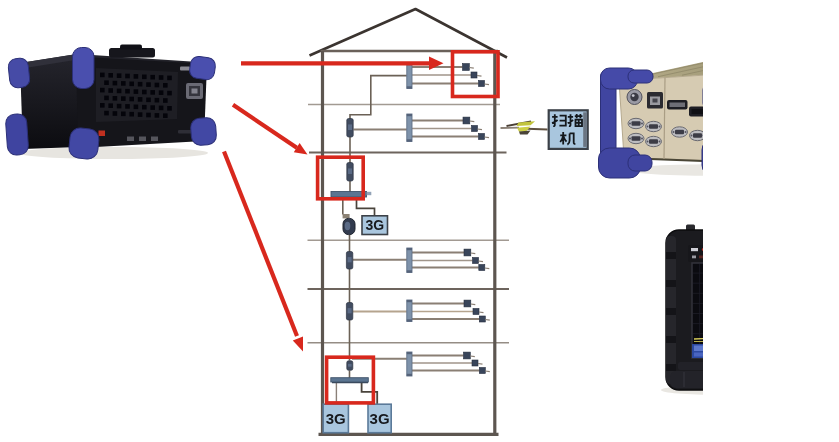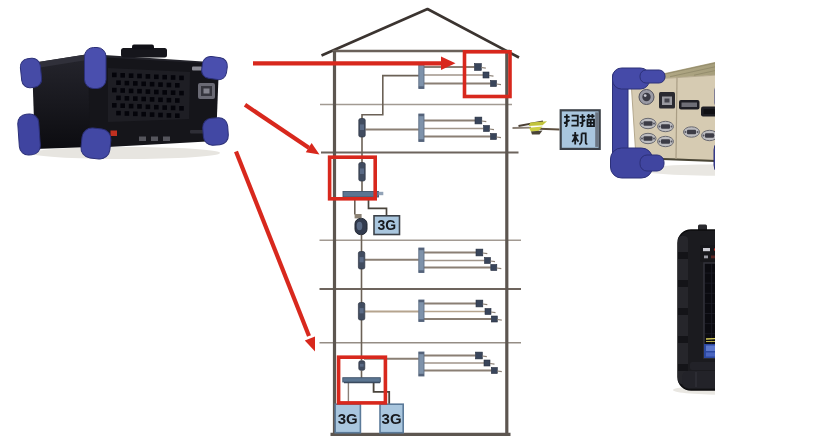--- a/index.html
+++ b/index.html
@@ -1,14 +1,14 @@
 <!DOCTYPE html>
 <html><head><meta charset="utf-8"><style>
 html,body{margin:0;padding:0;background:#ffffff;}
-#c{position:relative;width:703px;height:442px;overflow:hidden;font-family:"Liberation Sans",sans-serif;padding-left:12px;}
+#c{position:relative;width:703px;height:442px;overflow:hidden;font-family:"Liberation Sans",sans-serif;}
 text{font-family:"Liberation Sans",sans-serif;}
 </style></head><body>
 <div id="c">
 <svg width="839" height="442" viewBox="0 0 839 442">
 <defs>
 <linearGradient id="gTop" x1="0" y1="0" x2="1" y2="0">
           <stop offset="0" stop-color="#b7ad8a"></stop>
           <stop offset="1" stop-color="#8f8a68"></stop>
         </linearGradient>
 <linearGradient id="gSide" x1="0" y1="0" x2="1" y2="0">

